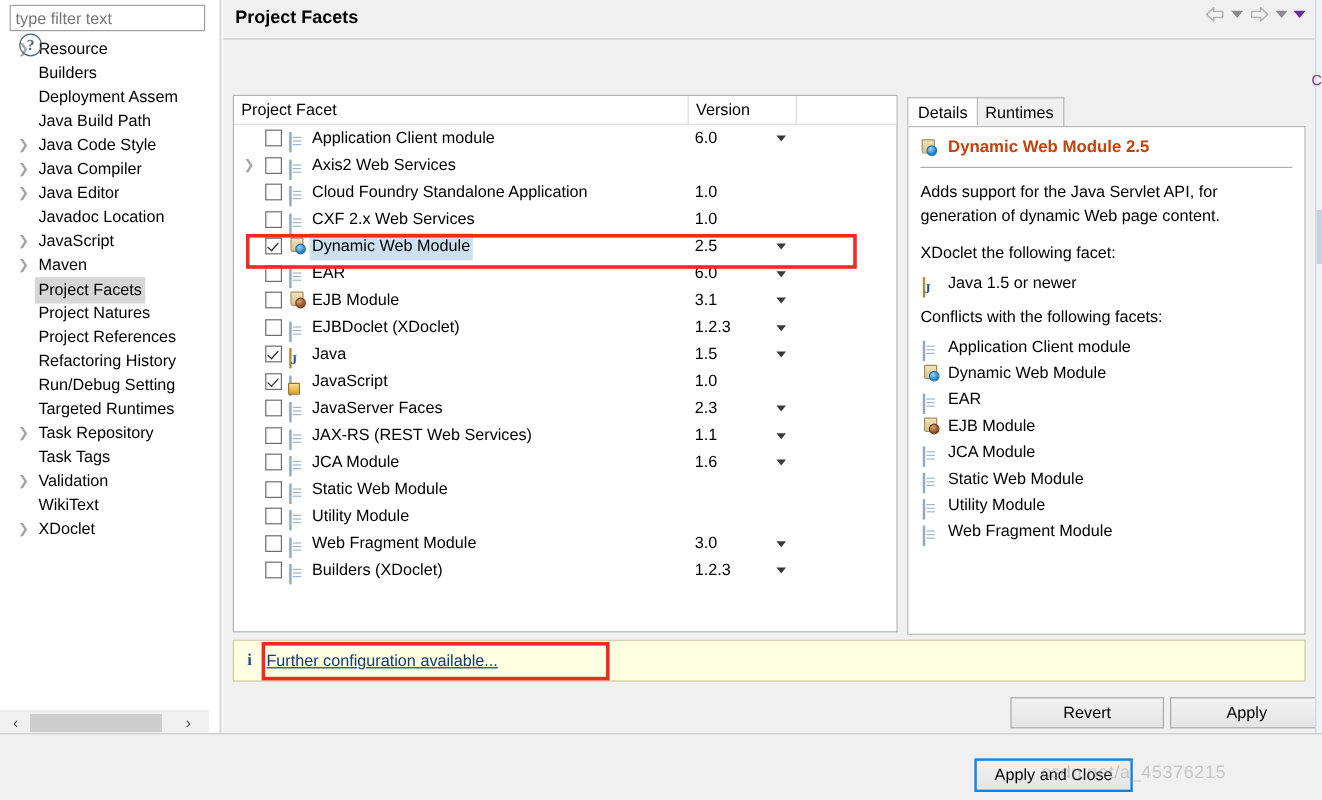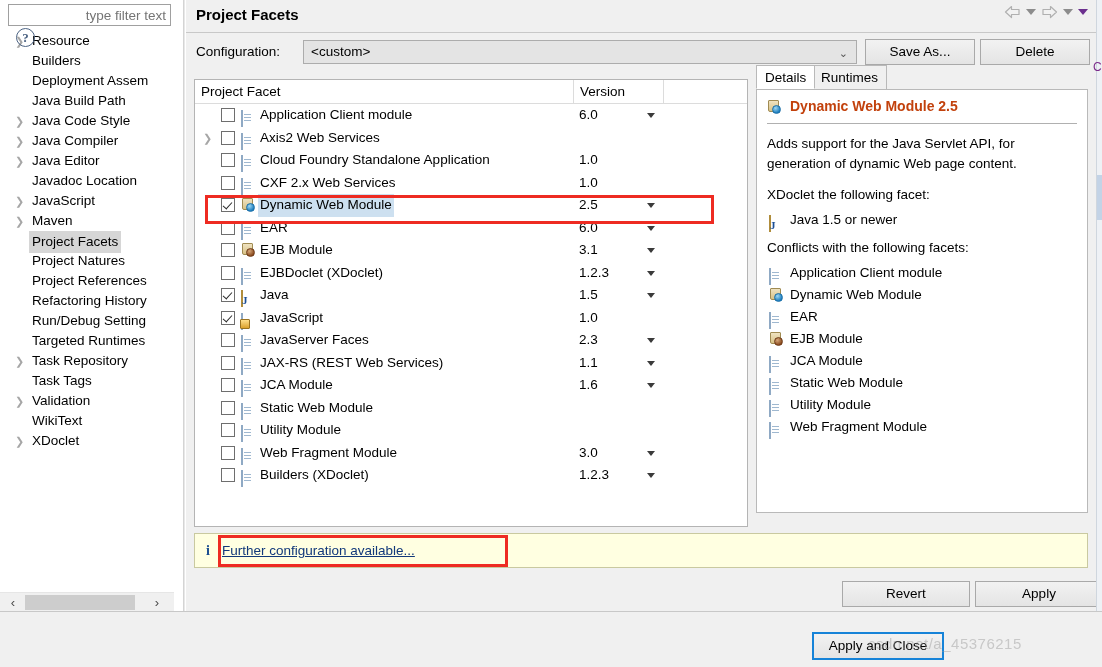--- a/index.html
+++ b/index.html
@@ -24,21 +24,20 @@
   #filter-box {
     position: absolute; left: 8px; top: 4px;
     width: 163px; height: 22px;
     border: 1px solid #a0a0a0;
     background: #ffffff;
     font-family: "Liberation Sans", sans-serif;
     font-size: 13.5px;
     color: #7a7a7a;
     padding: 0 4px;
     outline: none;
-    text-align: right;
   }
   #tree-list {
     position: absolute; left: 0; top: 31px;
     width: 183px; height: 560px;
     overflow: hidden;
   }
   .tree-item {
     position: relative;
     height: 20px;
     line-height: 20px;
@@ -306,21 +305,21 @@
     content: "";
     position: absolute; left: -2px; top: 5px;
     width: 8px; height: 8px;
     background: linear-gradient(#ffdf8a, #dba12c);
     border: 1px solid #9a7320;
     border-radius: 1px;
   }
 
   
   #details-panel {
-    position: absolute; left: 570px; top: 65px;
+    position: absolute; left: 570px; top: 81px;
     width: 332px; height: 448px;
   }
   #tabs { position: relative; height: 24px; }
   .tab {
     position: absolute; top: 0;
     height: 24px; line-height: 23px;
     padding: 0 8px;
     font-size: 13.5px;
     background: #f0f0f0;
     border: 1px solid #b9b9b9;
@@ -522,29 +521,20 @@
         <span class="nav-ico">
           <svg width="17" height="14" viewBox="0 0 17 14">
             <path d="M9.5 1.5 L15.5 7 L9.5 12.5 L9.5 9.5 L2 9.5 L2 4.5 L9.5 4.5 Z" fill="#f2f2f2" stroke="#b0b0b0" stroke-width="1.2" stroke-linejoin="round"></path>
           </svg>
         </span>
         <span class="caret-gray"></span>
         <span class="caret-purple"></span>
       </div>
     </div>
 
-    <div id="config-row">
-      <div id="config-label">Configuration:</div>
-      <div id="config-combo">
-        <span class="val">&lt;custom&gt;</span>
-        <span class="chev">⌄</span>
-      </div>
-      <div id="btn-saveas" class="gbtn">Save As...</div>
-      <div id="btn-delete" class="gbtn">Delete</div>
-    </div>
 
     <div id="facet-table">
       <div id="facet-header">
         <div class="hcell c1">Project Facet</div>
         <div class="hcell c2">Version</div>
         <div class="hcell c3"></div>
       </div>
       <div id="facet-rows">
           <div class="facet-row">
             <span class="chk"></span>

